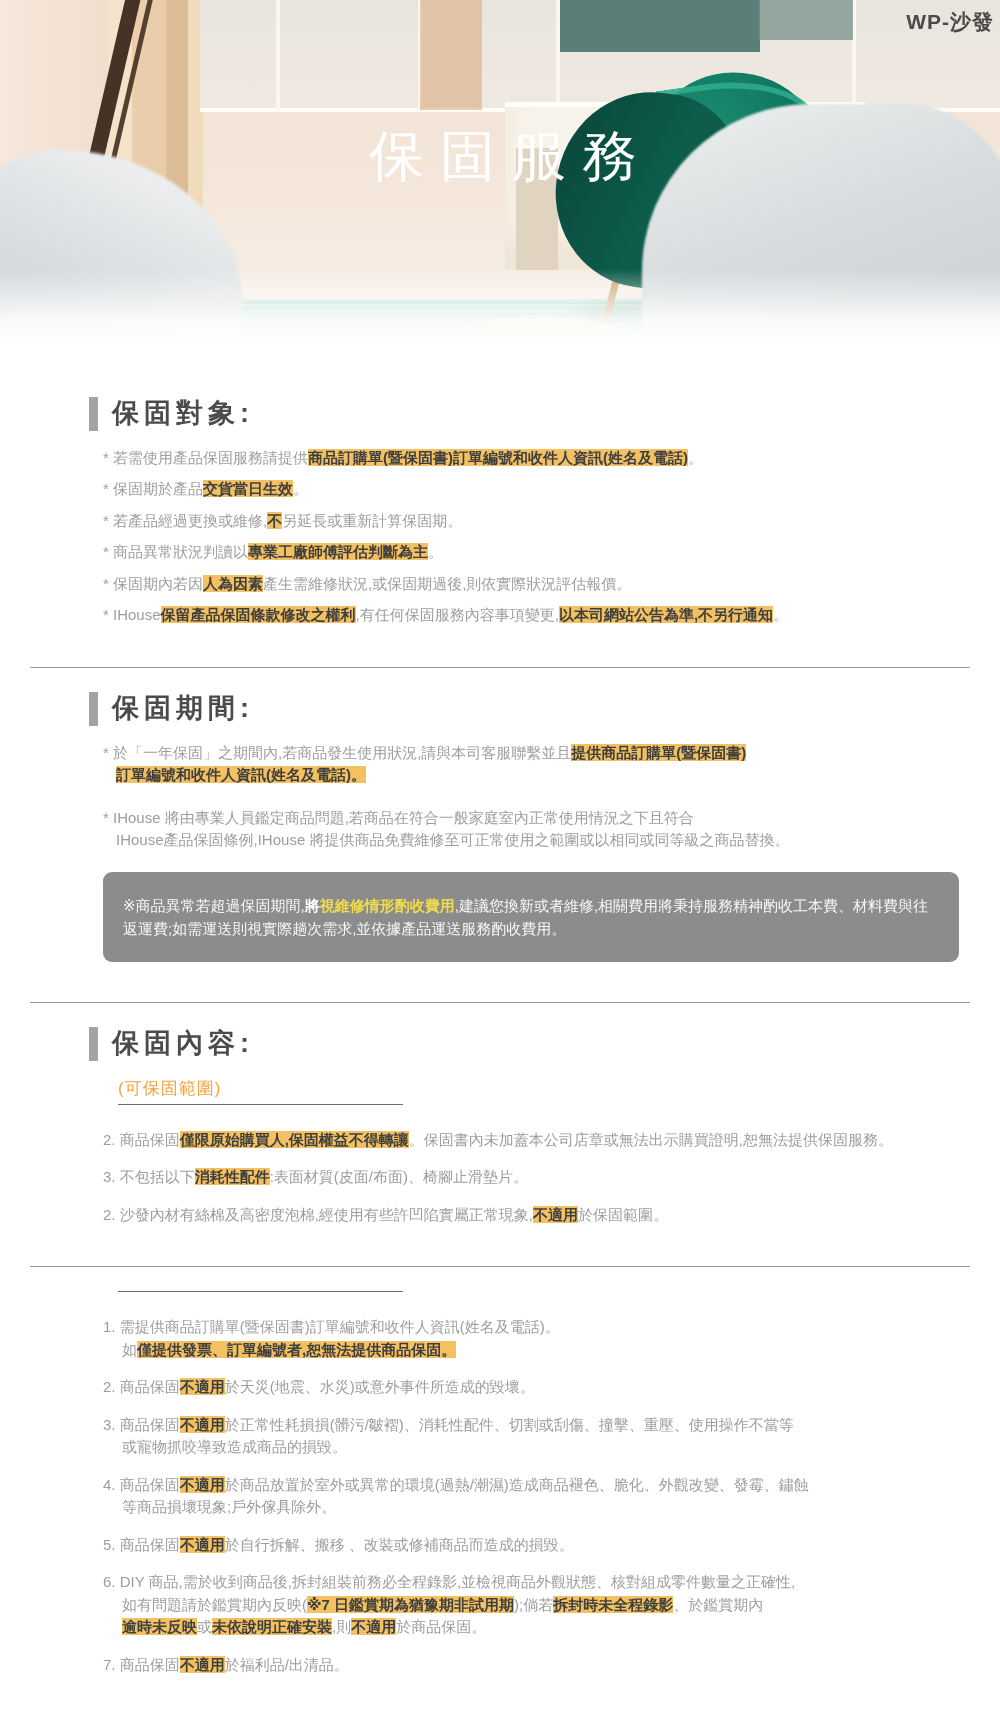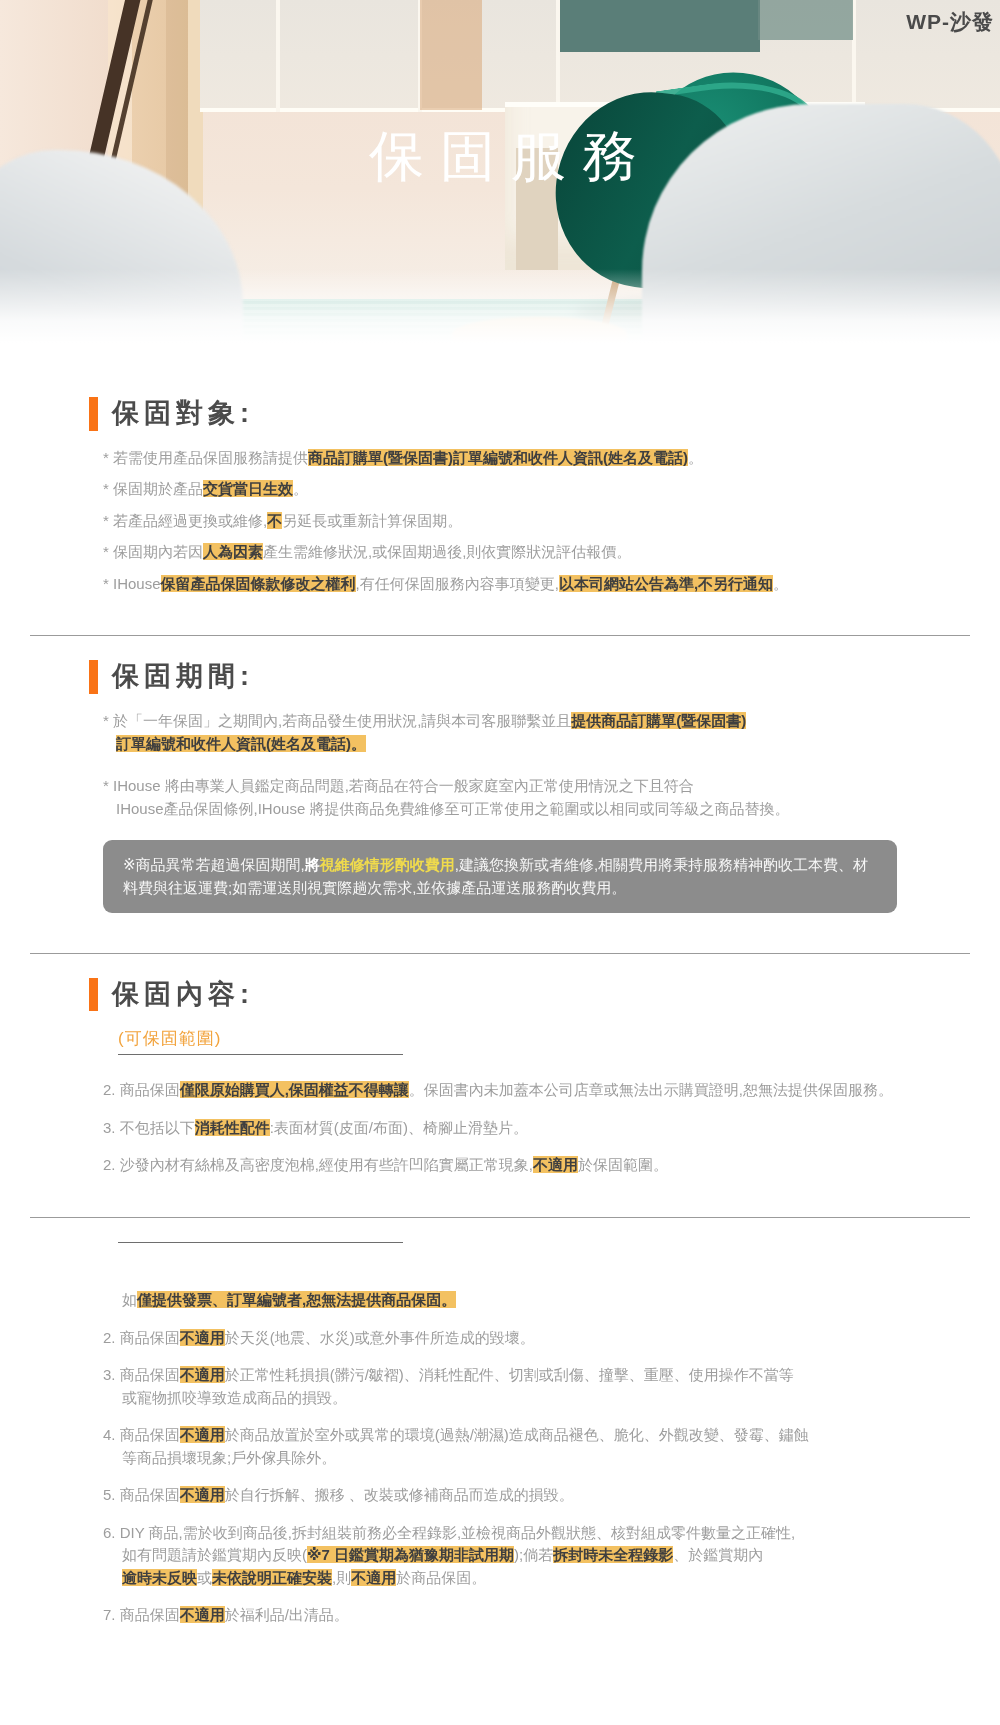--- a/index.html
+++ b/index.html
@@ -67,30 +67,30 @@
         text-align:center;color:#fff;z-index:5;white-space:nowrap;}
   .hero-en{font-size:30px;letter-spacing:3px;font-weight:400;}
   .hero-zh{font-size:55px;letter-spacing:16px;text-indent:16px;margin-top:8px;font-weight:400;}
   .corner-tag{position:absolute;top:8px;right:6px;font-size:21px;font-weight:600;
         color:#4a4a4a;z-index:6;letter-spacing:1px;}
 
   
   main{display:block;padding-top:54px;}
   section{padding:0 10px 0 103px;}
   .sec-title{margin:0 0 16px -14px;font-size:27px;line-height:1.25;font-weight:700;color:#4b4b4b;
-        letter-spacing:5px;border-left:9px solid #f97316;padding-left:14px;}
+        letter-spacing:5px;border-left:9px solid #a3a3a3;padding-left:14px;}
   .divider{height:1px;background:#9b9b9b;margin:40px 30px 24px;}
   .line{margin:0 0 20px;font-size:15px;line-height:1.5;padding-left:13px;text-indent:-13px;}
   section[data-name="section-warranty-target"] .line{margin-bottom:9px;}
   .item{padding-left:19px;text-indent:-19px;margin-bottom:15px;}
   .hl{background:#f3c161;color:#3f3f3f;font-weight:700;}
   .subhead{margin:0 0 2px 15px;font-size:17px;font-weight:400;color:#f2a33c;letter-spacing:1px;}
   .subhead-rule{width:285px;height:1px;background:#6e6e6e;margin:4px 0 24px 15px;}
-  .note{width:794px;box-sizing:border-box;background:#8c8c8c;border-radius:9px;
-        padding:13px 20px;margin:16px 0 4px;color:#f7f7f7;font-size:15px;line-height:1.55;}
+  .note{width:856px;box-sizing:border-box;background:#8c8c8c;border-radius:9px;
+        padding:22px 20px;margin:16px 0 4px;color:#f7f7f7;font-size:15px;line-height:1.55;}
   .note .bw{font-weight:700;color:#fff;}
   .note .yl{font-weight:700;color:#f0db4c;}
 </style>
 </head>
 <body>
 
 <div id="page" data-name="warranty-policy-page">
 
   <div class="hero" data-name="hero-image">
     <div class="wall-strip" data-name="wall-panel"></div>
@@ -131,20 +131,21 @@
     </div>
     <div class="corner-tag" data-name="product-code-tag">WP-沙發</div>
   </div>
 
   <main data-name="policy-sections">
       <section data-name="section-warranty-target">
         <h2 class="sec-title" data-name="section-title">保固對象:</h2>
         <p class="line" data-name="policy-bullet"><span class="" data-name="text-run">* 若需使用產品保固服務請提供</span><span class="hl" data-name="highlighted-text">商品訂購單(暨保固書)訂單編號和收件人資訊(姓名及電話)</span><span class="" data-name="text-run">。</span></p>
         <p class="line" data-name="policy-bullet"><span class="" data-name="text-run">* 保固期於產品</span><span class="hl" data-name="highlighted-text">交貨當日生效</span><span class="" data-name="text-run">。</span></p>
         <p class="line" data-name="policy-bullet"><span class="" data-name="text-run">* 若產品經過更換或維修,</span><span class="hl" data-name="highlighted-text">不</span><span class="" data-name="text-run">另延長或重新計算保固期。</span></p>
+        <p class="line" data-name="policy-bullet"><span class="" data-name="text-run">* 商品異常狀況判讀以</span><span class="hl" data-name="highlighted-text">專業工廠師傅評估判斷為主</span><span class="" data-name="text-run">。</span></p>
         <p class="line" data-name="policy-bullet"><span class="" data-name="text-run">* 保固期內若因</span><span class="hl" data-name="highlighted-text">人為因素</span><span class="" data-name="text-run">產生需維修狀況,或保固期過後,則依實際狀況評估報價。</span></p>
         <p class="line" data-name="policy-bullet"><span class="" data-name="text-run">* IHouse</span><span class="hl" data-name="highlighted-text">保留產品保固條款修改之權利</span><span class="" data-name="text-run">,有任何保固服務內容事項變更,</span><span class="hl" data-name="highlighted-text">以本司網站公告為準,不另行通知</span><span class="" data-name="text-run">。</span></p>
       </section>
       <div class="divider" data-name="section-divider"></div>
       <section data-name="section-warranty-period">
         <h2 class="sec-title" data-name="section-title">保固期間:</h2>
         <p class="line" data-name="policy-bullet"><span class="" data-name="text-run">* 於「一年保固」之期間內,若商品發生使用狀況,請與本司客服聯繫並且</span><span class="hl" data-name="highlighted-text">提供商品訂購單(暨保固書)</span><br><span class="hl" data-name="highlighted-text">訂單編號和收件人資訊(姓名及電話)。</span></p>
         <p class="line" data-name="policy-bullet"><span class="" data-name="text-run">* IHouse 將由專業人員鑑定商品問題,若商品在符合一般家庭室內正常使用情況之下且符合</span><br><span class="" data-name="text-run">IHouse產品保固條例,IHouse 將提供商品免費維修至可正常使用之範圍或以相同或同等級之商品替換。</span></p>
         <div class="note" data-name="fee-note-box"><span class="" data-name="text-run">※商品異常若超過保固期間,</span><span class="bw" data-name="text-run">將</span><span class="yl" data-name="yellow-emphasis-text">視維修情形酌收費用</span><span class="" data-name="text-run">,建議您換新或者維修,相關費用將秉持服務精神酌收工本費、材料費與往返運費;如需運送則視實際趟次需求,並依據產品運送服務酌收費用。</span></div>
       </section>
@@ -153,21 +154,21 @@
         <h2 class="sec-title" data-name="section-title">保固內容:</h2>
         <div class="subhead" data-name="subsection-label">(可保固範圍)</div>
         <div class="subhead-rule" data-name="subsection-underline"></div>
         <p class="line item" data-name="policy-item"><span class="" data-name="text-run">2. 商品保固</span><span class="hl" data-name="highlighted-text">僅限原始購買人,保固權益不得轉讓</span><span class="" data-name="text-run">。保固書內未加蓋本公司店章或無法出示購買證明,恕無法提供保固服務。</span></p>
         <p class="line item" data-name="policy-item"><span class="" data-name="text-run">3. 不包括以下</span><span class="hl" data-name="highlighted-text">消耗性配件</span><span class="" data-name="text-run">:表面材質(皮面/布面)、椅腳止滑墊片。</span></p>
         <p class="line item" data-name="policy-item"><span class="" data-name="text-run">2. 沙發內材有絲棉及高密度泡棉,經使用有些許凹陷實屬正常現象,</span><span class="hl" data-name="highlighted-text">不適用</span><span class="" data-name="text-run">於保固範圍。</span></p>
       </section>
       <div class="divider" data-name="section-divider"></div>
       <section data-name="section-non-coverage">
         <div class="subhead-rule" data-name="subsection-underline"></div>
-        <p class="line item" data-name="policy-item"><br><span class="" data-name="text-run">如</span><span class="hl" data-name="highlighted-text">僅提供發票、訂單編號者,恕無法提供商品保固。</span></p>
+        <p class="line item" data-name="policy-item"><span class="" data-name="text-run">1. 需提供商品訂購單(暨保固書)訂單編號和收件人資訊(姓名及電話)。</span><br><span class="" data-name="text-run">如</span><span class="hl" data-name="highlighted-text">僅提供發票、訂單編號者,恕無法提供商品保固。</span></p>
         <p class="line item" data-name="policy-item"><span class="" data-name="text-run">2. 商品保固</span><span class="hl" data-name="highlighted-text">不適用</span><span class="" data-name="text-run">於天災(地震、水災)或意外事件所造成的毀壞。</span></p>
         <p class="line item" data-name="policy-item"><span class="" data-name="text-run">3. 商品保固</span><span class="hl" data-name="highlighted-text">不適用</span><span class="" data-name="text-run">於正常性耗損損(髒污/皺褶)、消耗性配件、切割或刮傷、撞擊、重壓、使用操作不當等</span><br><span class="" data-name="text-run">或寵物抓咬導致造成商品的損毀。</span></p>
         <p class="line item" data-name="policy-item"><span class="" data-name="text-run">4. 商品保固</span><span class="hl" data-name="highlighted-text">不適用</span><span class="" data-name="text-run">於商品放置於室外或異常的環境(過熱/潮濕)造成商品褪色、脆化、外觀改變、發霉、鏽蝕</span><br><span class="" data-name="text-run">等商品損壞現象;戶外傢具除外。</span></p>
         <p class="line item" data-name="policy-item"><span class="" data-name="text-run">5. 商品保固</span><span class="hl" data-name="highlighted-text">不適用</span><span class="" data-name="text-run">於自行拆解、搬移 、改裝或修補商品而造成的損毀。</span></p>
         <p class="line item" data-name="policy-item"><span class="" data-name="text-run">6. DIY 商品,需於收到商品後,拆封組裝前務必全程錄影,並檢視商品外觀狀態、核對組成零件數量之正確性,</span><br><span class="" data-name="text-run">如有問題請於鑑賞期內反映(</span><span class="hl" data-name="highlighted-text">※7 日鑑賞期為猶豫期非試用期</span><span class="" data-name="text-run">);倘若</span><span class="hl" data-name="highlighted-text">拆封時未全程錄影</span><span class="" data-name="text-run">、於鑑賞期內</span><br><span class="hl" data-name="highlighted-text">逾時未反映</span><span class="" data-name="text-run">或</span><span class="hl" data-name="highlighted-text">未依說明正確安裝</span><span class="" data-name="text-run">,則</span><span class="hl" data-name="highlighted-text">不適用</span><span class="" data-name="text-run">於商品保固。</span></p>
         <p class="line item" data-name="policy-item"><span class="" data-name="text-run">7. 商品保固</span><span class="hl" data-name="highlighted-text">不適用</span><span class="" data-name="text-run">於福利品/出清品。</span></p>
       </section>
     </main>
 
 </div>

